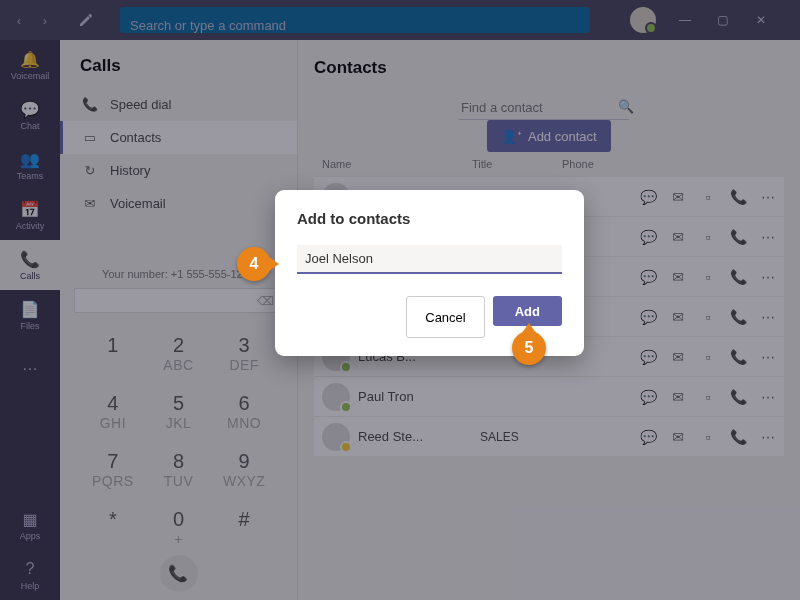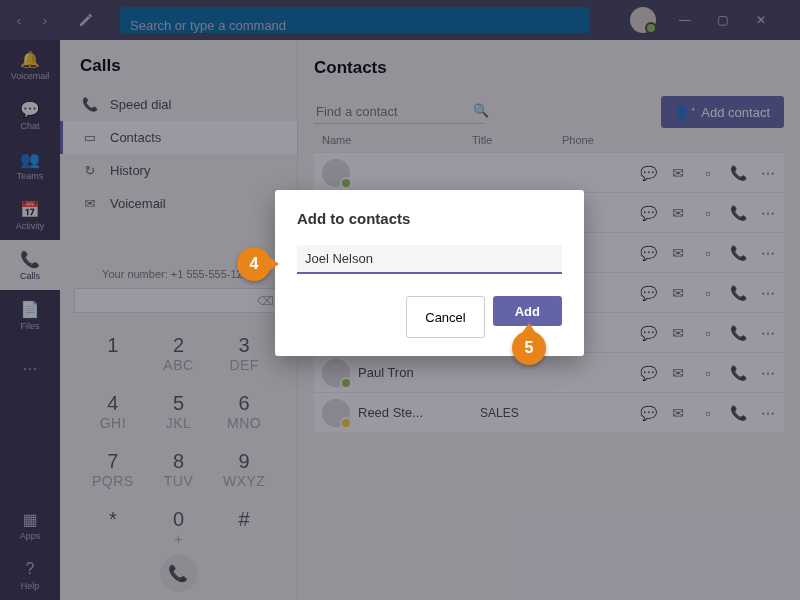--- a/index.html
+++ b/index.html
@@ -29,21 +29,21 @@
   .col2-ic{width:16px;display:flex;align-items:center;justify-content:center;color:#666;}
   .your-num{font-size:11px;color:#777;text-align:center;margin-top:48px;}
   .dial-box{margin:8px 14px;background:#fff;border:1px solid #ddd;height:26px;display:flex;align-items:center;justify-content:flex-end;padding:0 8px;color:#aaa;font-size:12px;}
   .dialpad{display:grid;grid-template-columns:repeat(3,1fr);row-gap:20px;margin:14px 20px 0;text-align:center;}
   .dk-num{font-size:20px;color:#555;line-height:1;}
   .dk-sub{font-size:14px;color:#aaa;margin-top:2px;letter-spacing:.5px;}
   .call-go{margin:8px auto;width:38px;height:38px;border-radius:50%;background:#e7e6e3;display:flex;align-items:center;justify-content:center;color:#aaa;}
   
   .main{flex:1;background:#f3f2f1;padding:18px 16px 0 16px;position:relative;}
   .main h1{font-size:17px;font-weight:700;}
-  .find-row{display:flex;align-items:center;justify-content:space-between;margin-top:18px;}
+  .find-row{display:flex;align-items:center;justify-content:space-between;margin-top:18px;flex-direction:column;}
   .find{width:170px;border:none;border-bottom:1px solid #c7c4d8;background:transparent;font-size:13px;padding:4px 2px;color:#555;}
   .find-wrap{position:relative;width:180px;}
   .find-wrap .mag{position:absolute;right:4px;top:3px;color:#888;font-size:13px;}
   .add-btn{background:#6264a7;color:#fff;border:none;border-radius:3px;height:32px;padding:0 14px;font-size:13px;display:flex;align-items:center;gap:6px;}
   .tbl-head{display:flex;font-size:11px;color:#777;margin-top:6px;padding:0 8px 6px;}
   .c-name{flex:0 0 150px;}
   .c-title{flex:0 0 90px;}
   .c-phone{flex:0 0 80px;}
   .rows{background:#fff;}
   .row{display:flex;align-items:center;height:40px;border-top:1px solid #efece7;font-size:13px;color:#444;padding:0 8px;}
@@ -51,21 +51,21 @@
   .av::after{content:"";position:absolute;right:-2px;bottom:-2px;width:8px;height:8px;border-radius:50%;background:#92c353;border:2px solid #fff;}
   .av.busy::after{background:#d13438;}
   .av.away::after{background:#f8d22a;}
   .row-name{flex:0 0 122px;white-space:nowrap;overflow:hidden;text-overflow:ellipsis;}
   .row-title{flex:0 0 90px;font-size:12px;}
   .row-phone{flex:0 0 70px;font-size:12px;}
   .row-actions{margin-left:auto;display:flex;gap:14px;color:#666;font-size:14px;}
   .row-actions span{width:16px;text-align:center;}
   
   .scrim{position:absolute;inset:0;background:rgba(30,28,46,.45);}
-  .modal{position:absolute;left:275px;top:190px;width:309px;background:#fff;box-shadow:0 8px 24px rgba(0,0,0,.3);border-radius:3px;padding:20px 22px 18px;}
+  .modal{position:absolute;left:275px;top:190px;width:309px;background:#fff;box-shadow:0 8px 24px rgba(0,0,0,.3);border-radius:9px;padding:20px 22px 18px;}
   .modal-title{font-size:15px;font-weight:600;margin-bottom:18px;color:#333;}
   .modal-input{width:100%;border:none;border-bottom:2px solid #6264a7;background:#f6f5f3;font-size:13px;padding:6px 8px;color:#333;outline:none;}
   .modal-btns{display:flex;justify-content:flex-end;gap:8px;margin-top:22px;}
   .btn-cancel{background:#fff;border:1px solid #ccc;border-radius:3px;height:42px;padding:0 18px;font-size:13px;}
   .btn-add{background:#6264a7;color:#fff;border:none;border-radius:3px;height:30px;padding:0 22px;font-size:13px;font-weight:600;}
   
   .callout{position:absolute;width:34px;height:34px;border-radius:50%;background:#e8841a;color:#fff;font-weight:700;font-size:16px;display:flex;align-items:center;justify-content:center;box-shadow:0 2px 4px rgba(0,0,0,.3);}
   .callout::after{content:"";position:absolute;width:0;height:0;}
   .callout.c4{left:237px;top:247px;}
   .callout.c4::after{right:-8px;top:10px;border-top:7px solid transparent;border-bottom:7px solid transparent;border-left:10px solid #e8841a;}

